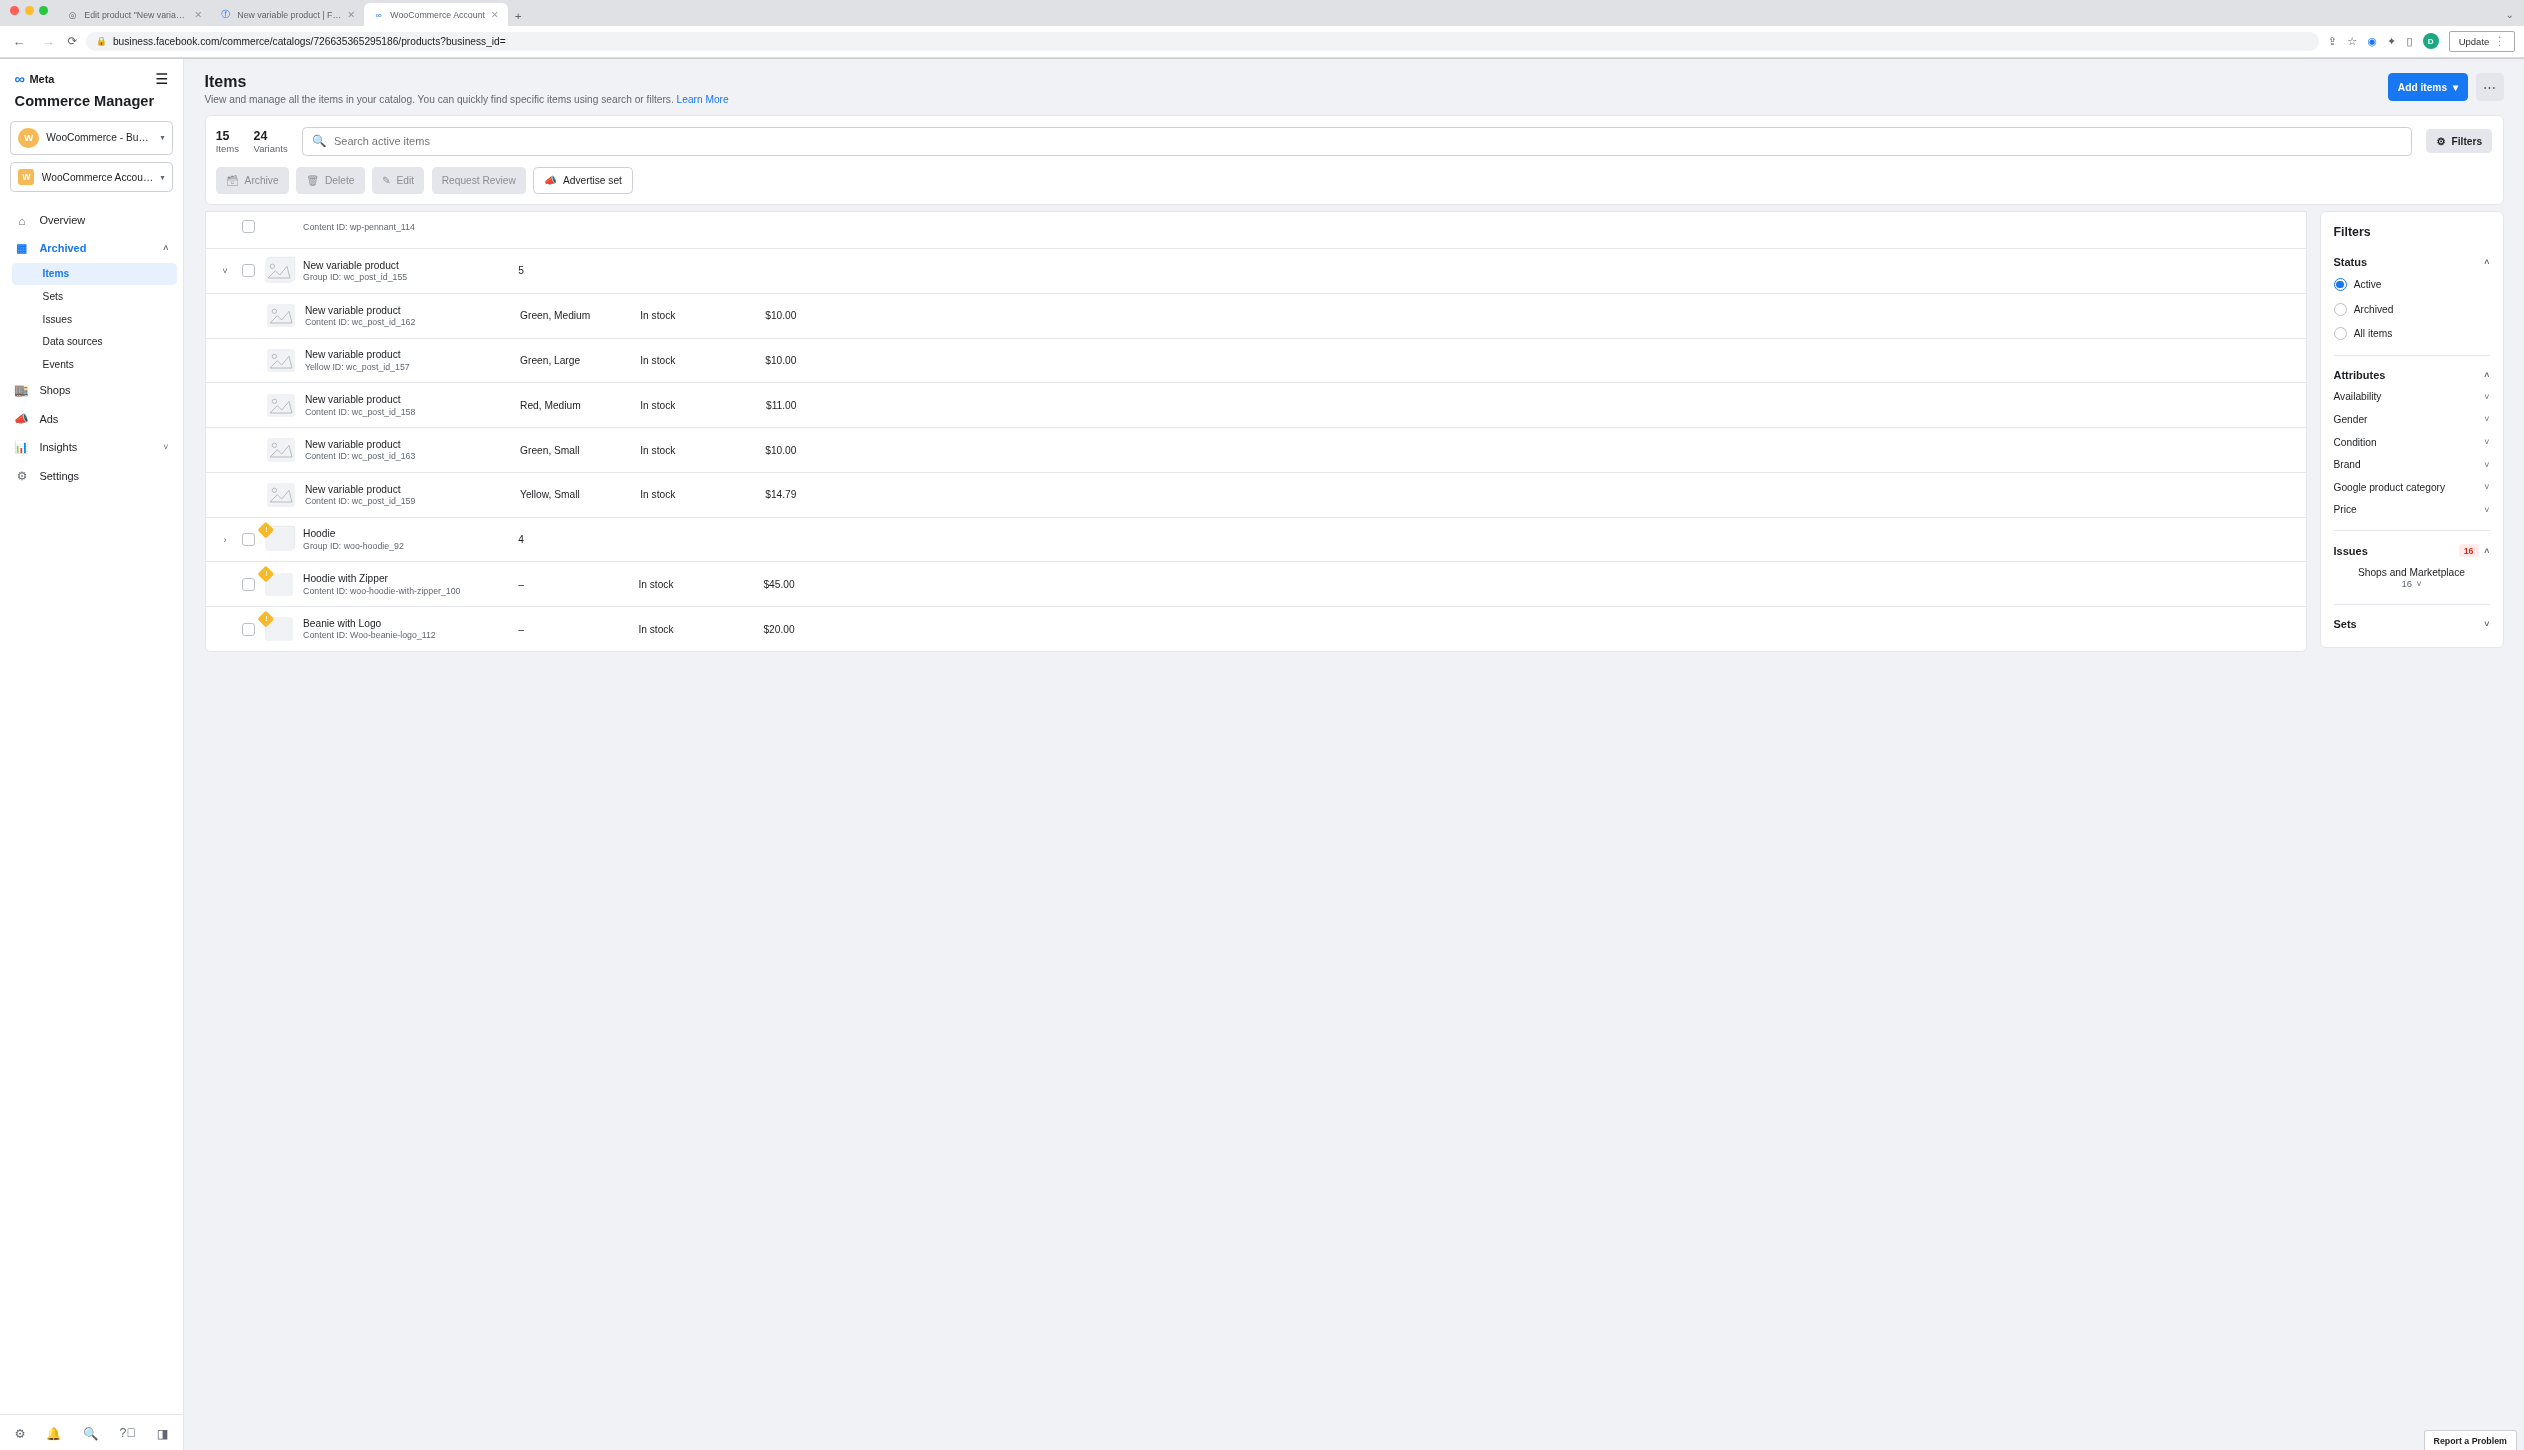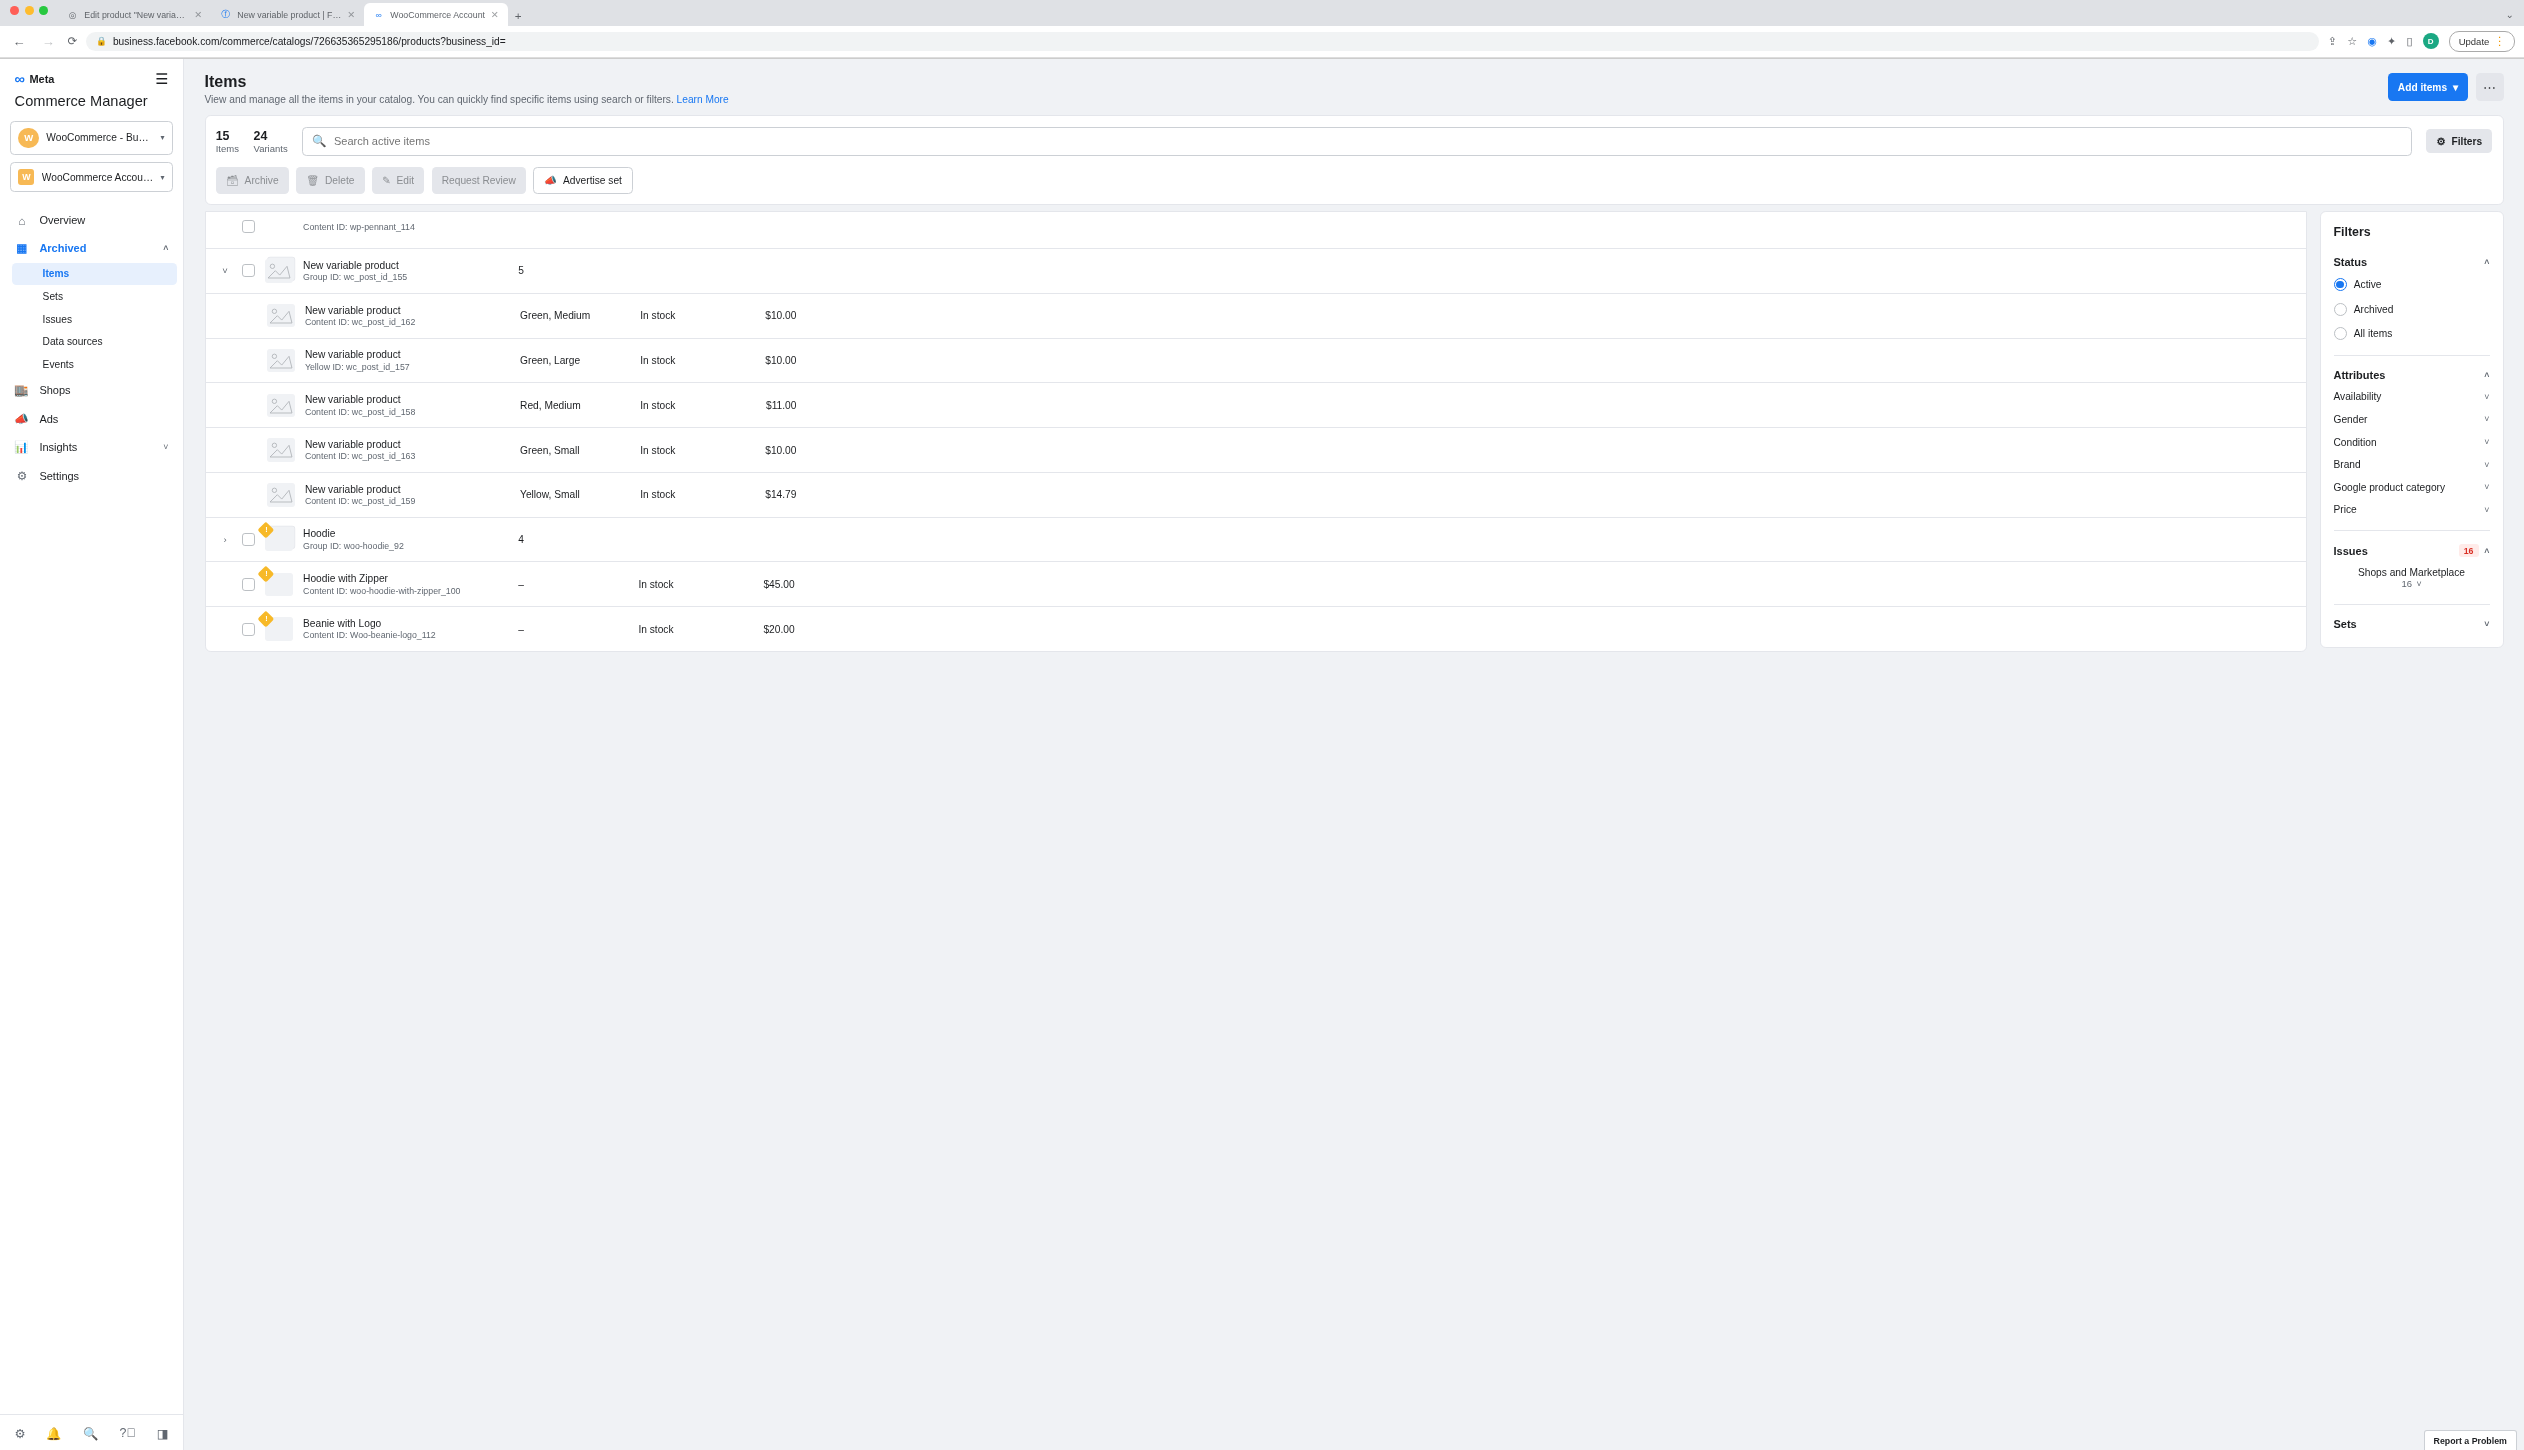--- a/index.html
+++ b/index.html
@@ -22,33 +22,33 @@
     .chev-down-top { margin-left: auto; margin-right: 10.2px; color: #5f6368; font-size: 9.5px; align-self: center; }
 
     .address-row { display: flex; align-items: center; gap: 8.8px; padding: 4.4px 8.8px; background: #fff; border-bottom: 0.7px solid #ddd; }
     .nav-arrow { color: #5f6368; font-size: 13px; width: 20.5px; text-align: center; cursor: pointer; }
     .nav-arrow.dim { opacity: 0.4; }
     .reload { color: #5f6368; font-size: 11.7px; cursor: pointer; }
     .address-bar { flex: 1; background: #f1f3f4; border-radius: 14.6px; padding: 4.4px 10.2px; display: flex; align-items: center; gap: 5.8px; font-size: 10.2px; color: #202124; }
     .lock-icon { color: #5f6368; font-size: 8.8px; }
     .addr-icons { display: flex; align-items: center; gap: 10.2px; color: #5f6368; font-size: 11px; }
     .profile-dot { width: 16px; height: 16px; border-radius: 50%; background: #1ba883; color: #fff; display: flex; align-items: center; justify-content: center; font-size: 8px; font-weight: 600; }
-    .update-btn { border: 0.7px solid #aaa; border-radius: 10px; padding: 2.9px 8.8px; font-size: 9.5px; color: #333; display: flex; align-items: center; gap: 4.4px; cursor: pointer; }
+    .update-btn { border: 0.7px solid #aaa; border-radius: 2px; padding: 2.9px 8.8px; font-size: 9.5px; color: #333; display: flex; align-items: center; gap: 4.4px; cursor: pointer; }
     .more-dots { color: #f29900; font-size: 11.7px; }
 
     
     .app { display: flex; height: calc(100vh - 58px); }
 
     
     .sidebar { width: 184px; background: #fff; border-right: 0.7px solid #e4e6eb; display: flex; flex-direction: column; }
     .sidebar-header { padding: 11.7px 14.6px 5.8px; display: flex; align-items: center; justify-content: space-between; }
     .meta-logo { display: flex; align-items: center; gap: 4.4px; font-size: 11px; font-weight: 600; color: #1c1e21; }
     .meta-glyph { font-size: 14.6px; color: #1877f2; }
     .hamburger { font-size: 14.6px; color: #1c1e21; cursor: pointer; }
-    .cm-title { font-size: 14.6px; font-weight: 400; padding: 0 14.6px 11.7px; color: #1c1e21; }
+    .cm-title { font-size: 14.6px; font-weight: 700; padding: 0 14.6px 11.7px; color: #1c1e21; }
     .selector { margin: 0 10.2px 7.3px; border: 0.7px solid #ccd0d5; border-radius: 4.4px; padding: 5.8px 7.3px; display: flex; align-items: center; gap: 7.3px; cursor: pointer; font-size: 10.2px; }
     .selector-badge { width: 20.5px; height: 20.5px; border-radius: 50%; background: #f7b955; color: #fff; font-weight: 700; display: flex; align-items: center; justify-content: center; font-size: 9.5px; }
     .selector-badge.sm { width: 16px; height: 16px; border-radius: 2.9px; font-size: 8.8px; }
     .selector-label { flex: 1; white-space: nowrap; overflow: hidden; text-overflow: ellipsis; color: #1c1e21; }
     .selector-caret { color: #606770; font-size: 8px; }
 
     .nav { flex: 1; padding-top: 7.3px; }
     .nav-item { display: flex; align-items: center; gap: 10.2px; padding: 7.3px 14.6px; font-size: 11px; color: #1c1e21; cursor: pointer; }
     .nav-item .nicon { width: 14.6px; text-align: center; color: #606770; font-size: 11.7px; }
     .nav-item.active { color: #1877f2; font-weight: 600; }

